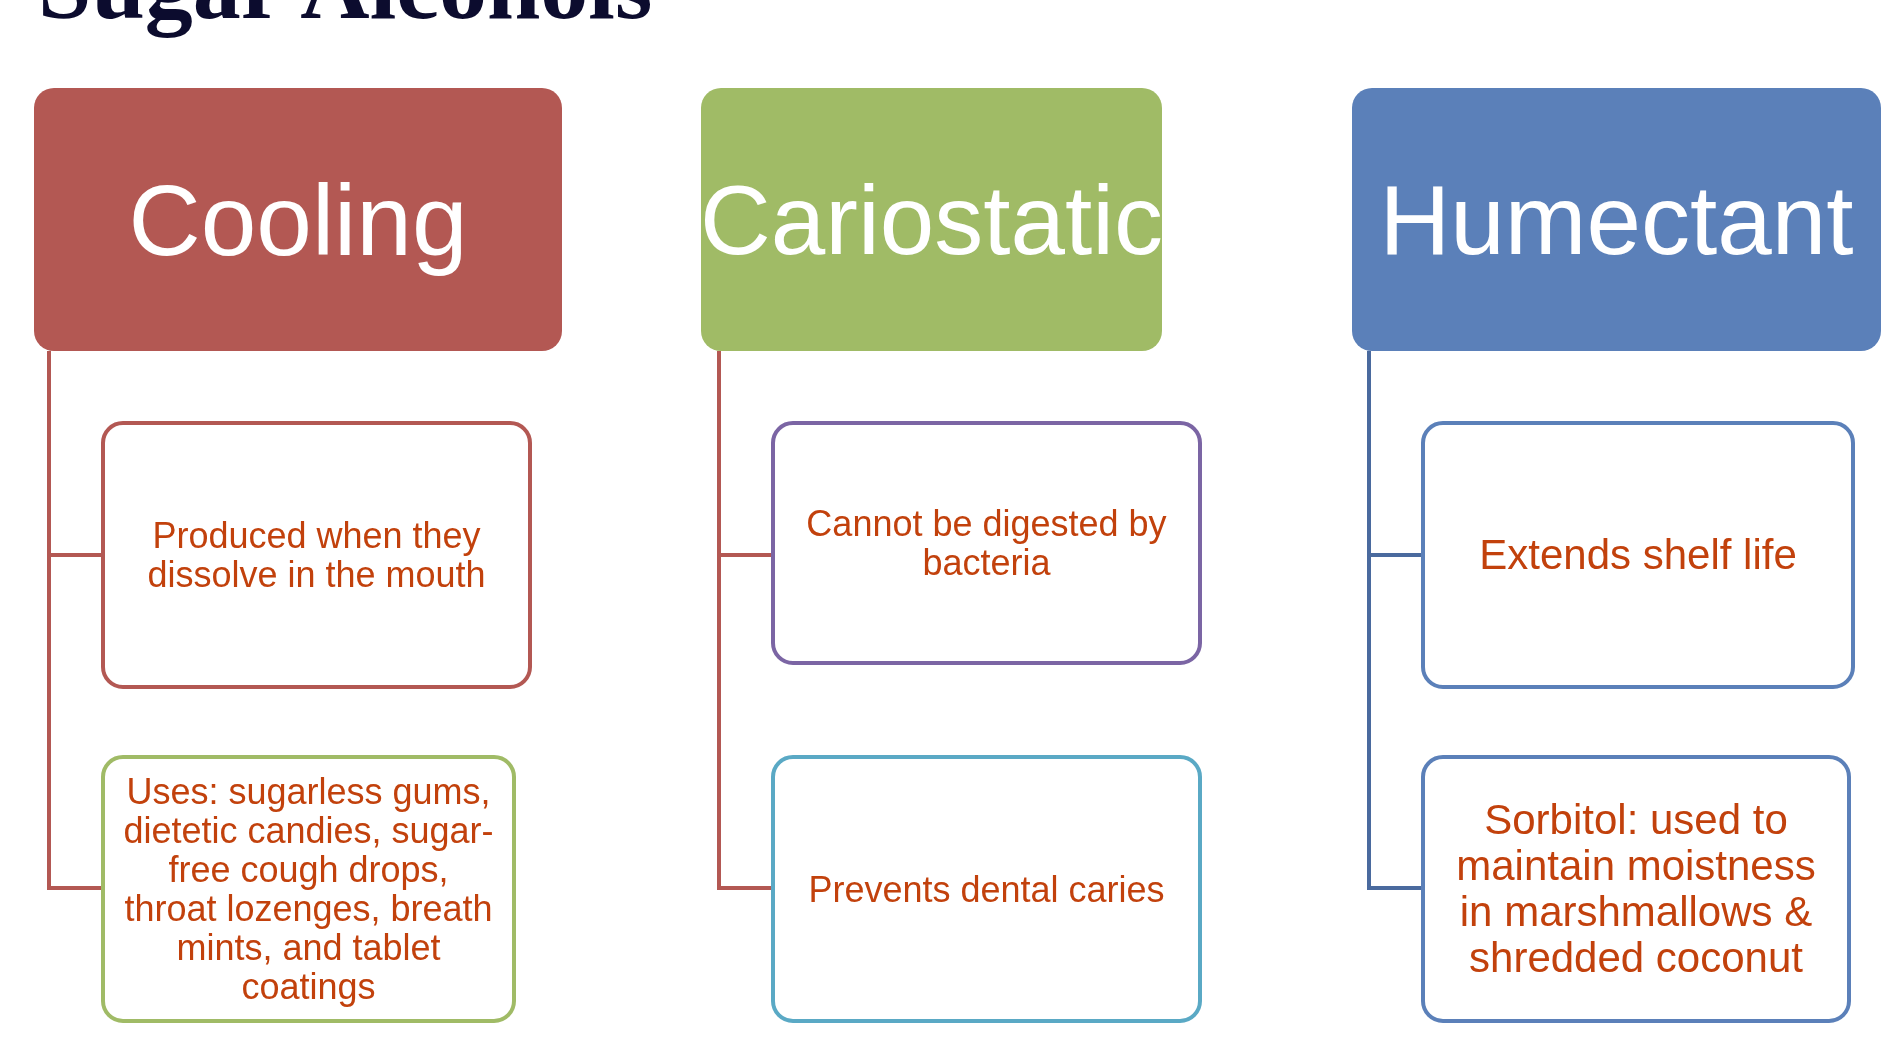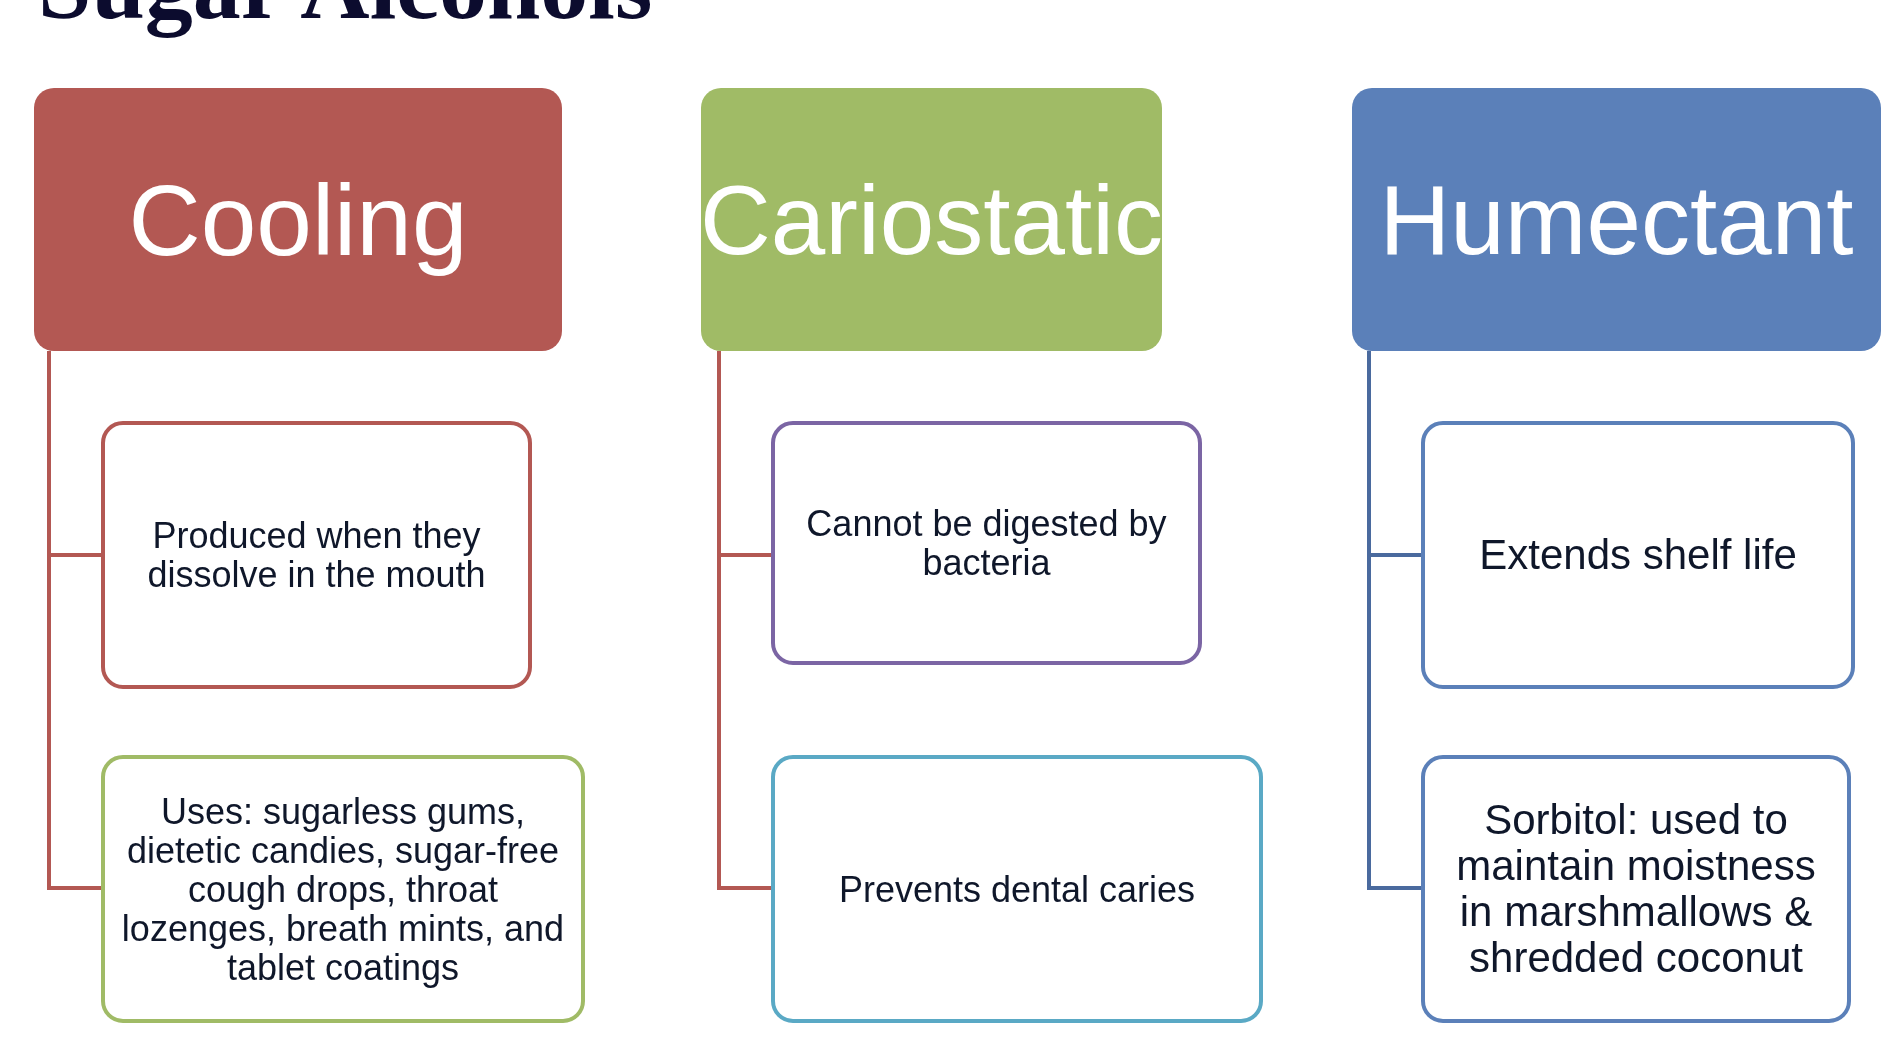--- a/index.html
+++ b/index.html
@@ -1,52 +1,52 @@
 <!DOCTYPE html>
 <html><head>
 <meta charset="utf-8">
 <style>
   html,body{margin:0;padding:0;}
   body{width:1885px;height:1049px;position:relative;overflow:hidden;background:#ffffff;font-family:"Liberation Sans",sans-serif;}
   .title{position:absolute;left:38px;top:-62px;font-family:"Liberation Serif",serif;font-weight:bold;font-size:96px;color:#0c0c2e;white-space:nowrap;line-height:1;}
   .hdr{position:absolute;top:88px;height:263px;border-radius:20px;color:#fff;display:flex;align-items:center;justify-content:center;text-align:center;font-size:100px;line-height:104px;margin-left:34px;}
-  .child{position:absolute;background:#fff;border:4px solid;border-radius:22px;box-sizing:border-box;display:flex;align-items:center;justify-content:center;text-align:center;color:#0f172a;padding:0 14px;}
+  .child{position:absolute;background:#fff;border:4px solid;border-radius:22px;box-sizing:border-box;display:flex;align-items:center;justify-content:center;text-align:center;color:#c2410c;padding:0 14px;}
   .vline{position:absolute;width:4px;}
   .hline{position:absolute;height:4px;}
 </style>
 </head>
 <body>
 
 <div class="title">Sugar Alcohols</div>
 
 <div class="hdr" style="left:0;width:528px;background:#b35853;">
   <div>
       <div>Cooling</div>
     </div>
 </div>
 <div class="vline" style="left:47px;top:351px;height:539px;background:#b35853;"></div>
 <div class="hline" style="left:47px;top:553px;width:56px;background:#b35853;"></div>
 <div class="hline" style="left:47px;top:886px;width:56px;background:#b35853;"></div>
 <div class="child" style="left:101px;top:421px;width:431px;height:268px;border-color:#b35853;font-size:36px;line-height:39px;">
   <span>Produced when they dissolve in the mouth</span>
 </div>
-<div class="child" style="left:101px;top:755px;width:484px;height:268px;border-color:#a0bb66;font-size:36px;line-height:39px;">
+<div class="child" style="left:101px;top:755px;width:415px;height:268px;border-color:#a0bb66;font-size:36px;line-height:39px;">
   <span>Uses: sugarless gums, dietetic candies, sugar-free cough drops, throat lozenges, breath mints, and tablet coatings</span>
 </div>
 
 <div class="hdr" style="left:667px;width:461px;background:#a0bb66;font-size:98px;">
   <span>Cariostatic</span>
 </div>
 <div class="vline" style="left:717px;top:351px;height:539px;background:#b35853;"></div>
 <div class="hline" style="left:717px;top:553px;width:56px;background:#b35853;"></div>
 <div class="hline" style="left:717px;top:886px;width:56px;background:#b35853;"></div>
 <div class="child" style="left:771px;top:421px;width:431px;height:244px;border-color:#7b65a4;font-size:36px;line-height:39px;">
   <span>Cannot be digested by bacteria</span>
 </div>
-<div class="child" style="left:771px;top:755px;width:492px;height:268px;border-color:#5aa9c5;font-size:36px;line-height:39px;">
+<div class="child" style="left:771px;top:755px;width:431px;height:268px;border-color:#5aa9c5;font-size:36px;line-height:39px;">
   <span>Prevents dental caries</span>
 </div>
 
 <div class="hdr" style="left:1318px;width:529px;background:#5b80b9;font-size:98px;">
   <span>Humectant</span>
 </div>
 <div class="vline" style="left:1367px;top:351px;height:539px;background:#4a6a9e;"></div>
 <div class="hline" style="left:1367px;top:553px;width:56px;background:#4a6a9e;"></div>
 <div class="hline" style="left:1367px;top:886px;width:56px;background:#4a6a9e;"></div>
 <div class="child" style="left:1421px;top:421px;width:434px;height:268px;border-color:#5b80b9;font-size:42px;line-height:46px;">

